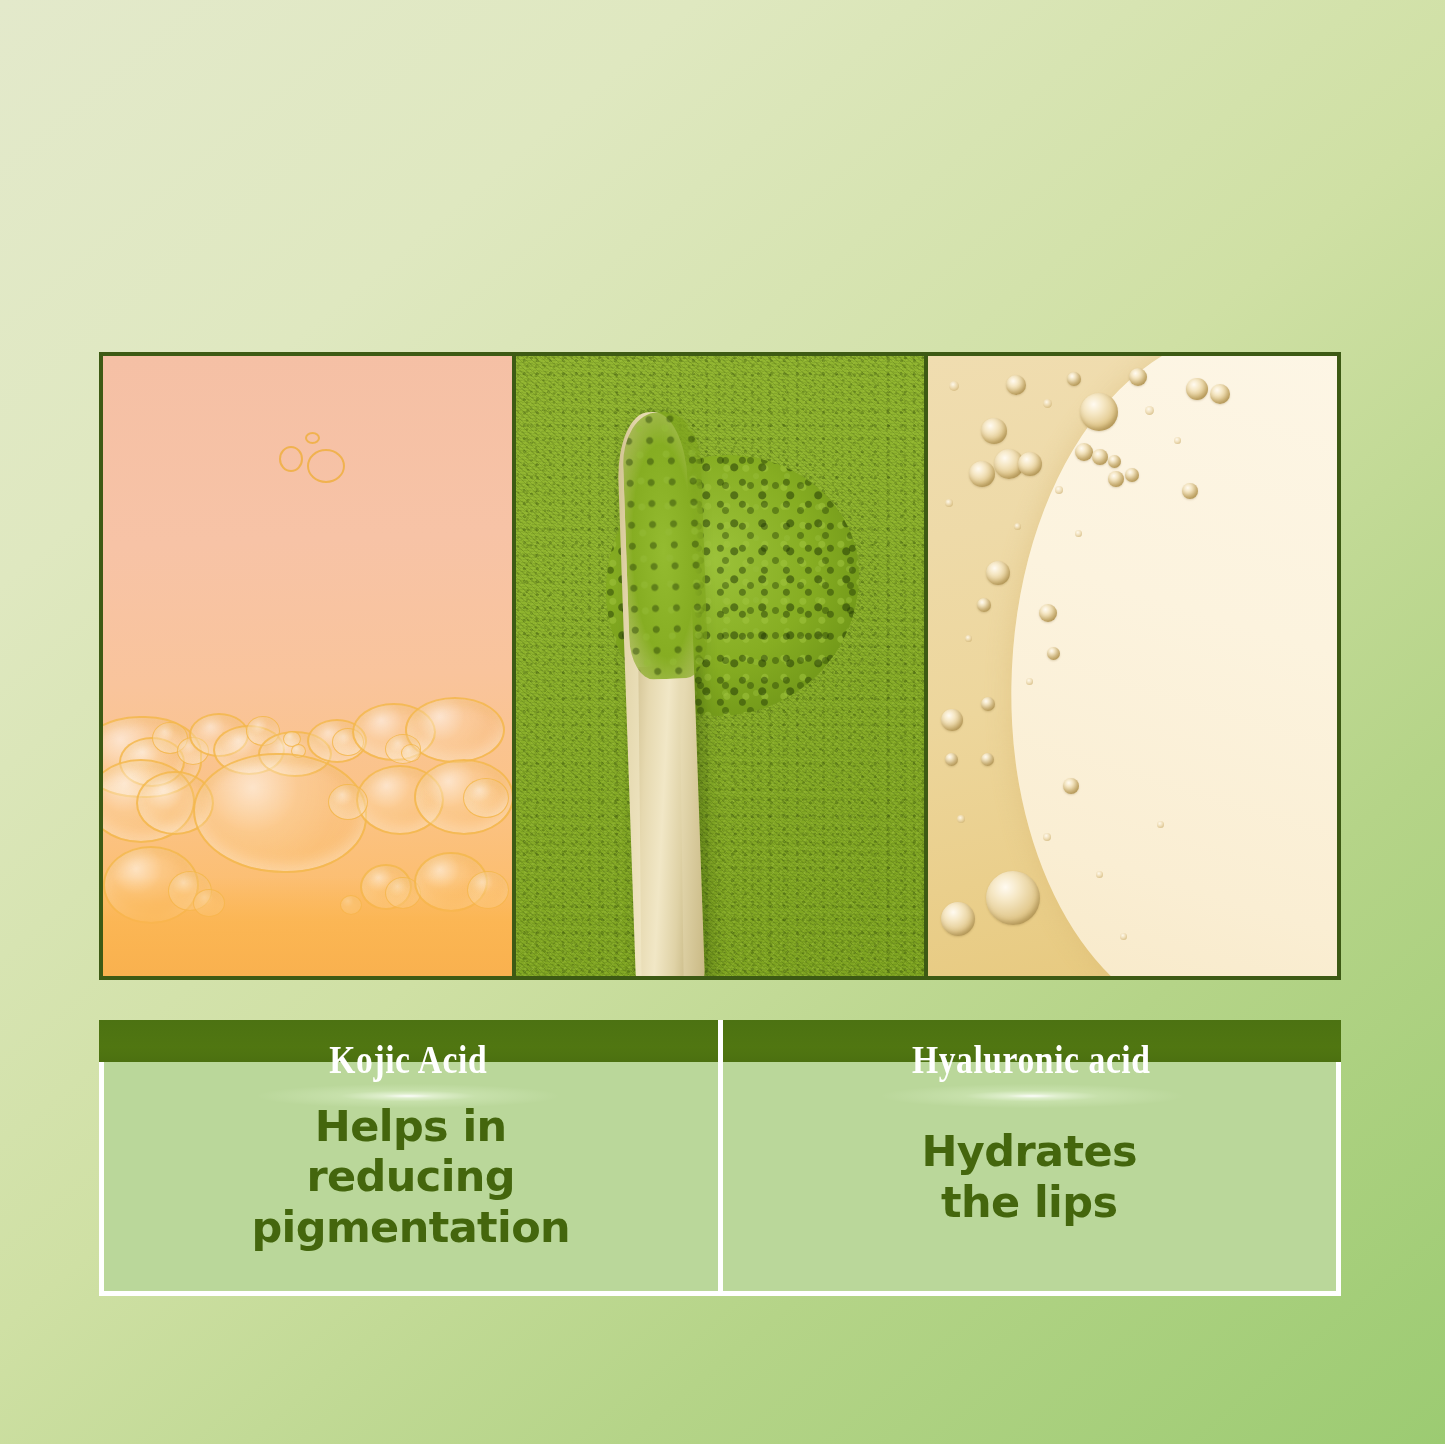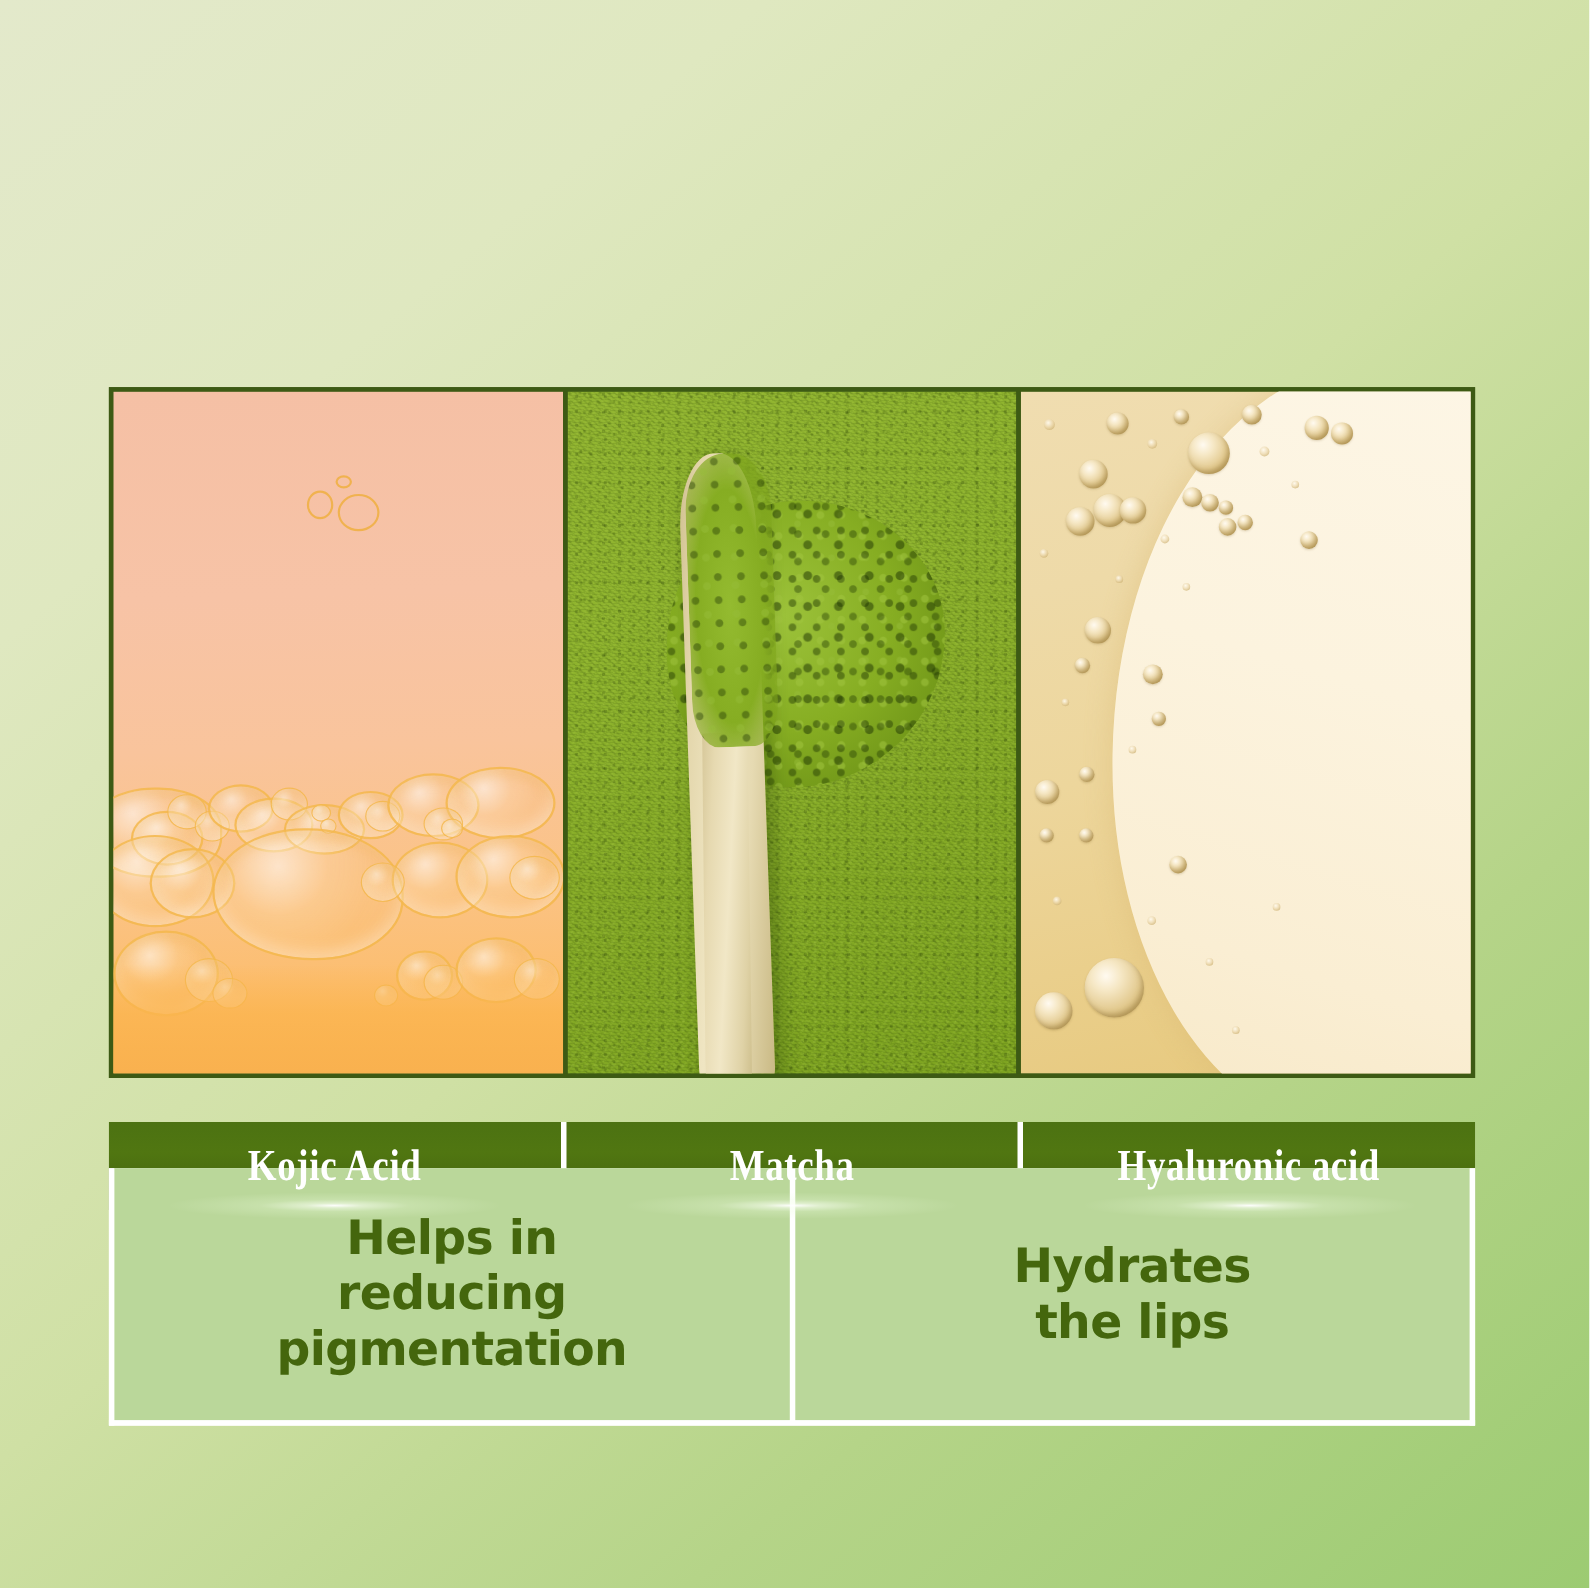--- a/index.html
+++ b/index.html
@@ -421,24 +421,20 @@
         </div>
       </div>
     </div>
 
     <div class="label-row">
       <div class="label-cell">
         <span class="label-text">Kojic Acid</span>
         <span class="label-glow"></span>
       </div>
       <div class="label-cell">
-        <span class="label-text">Matcha</span>
-        <span class="label-glow"></span>
-      </div>
-      <div class="label-cell">
         <span class="label-text">Hyaluronic acid</span>
         <span class="label-glow"></span>
       </div>
     </div>
 
     <div class="desc-row">
       <div class="desc-cell">
         <div class="desc-text">Helps in
 reducing
 pigmentation</div>

